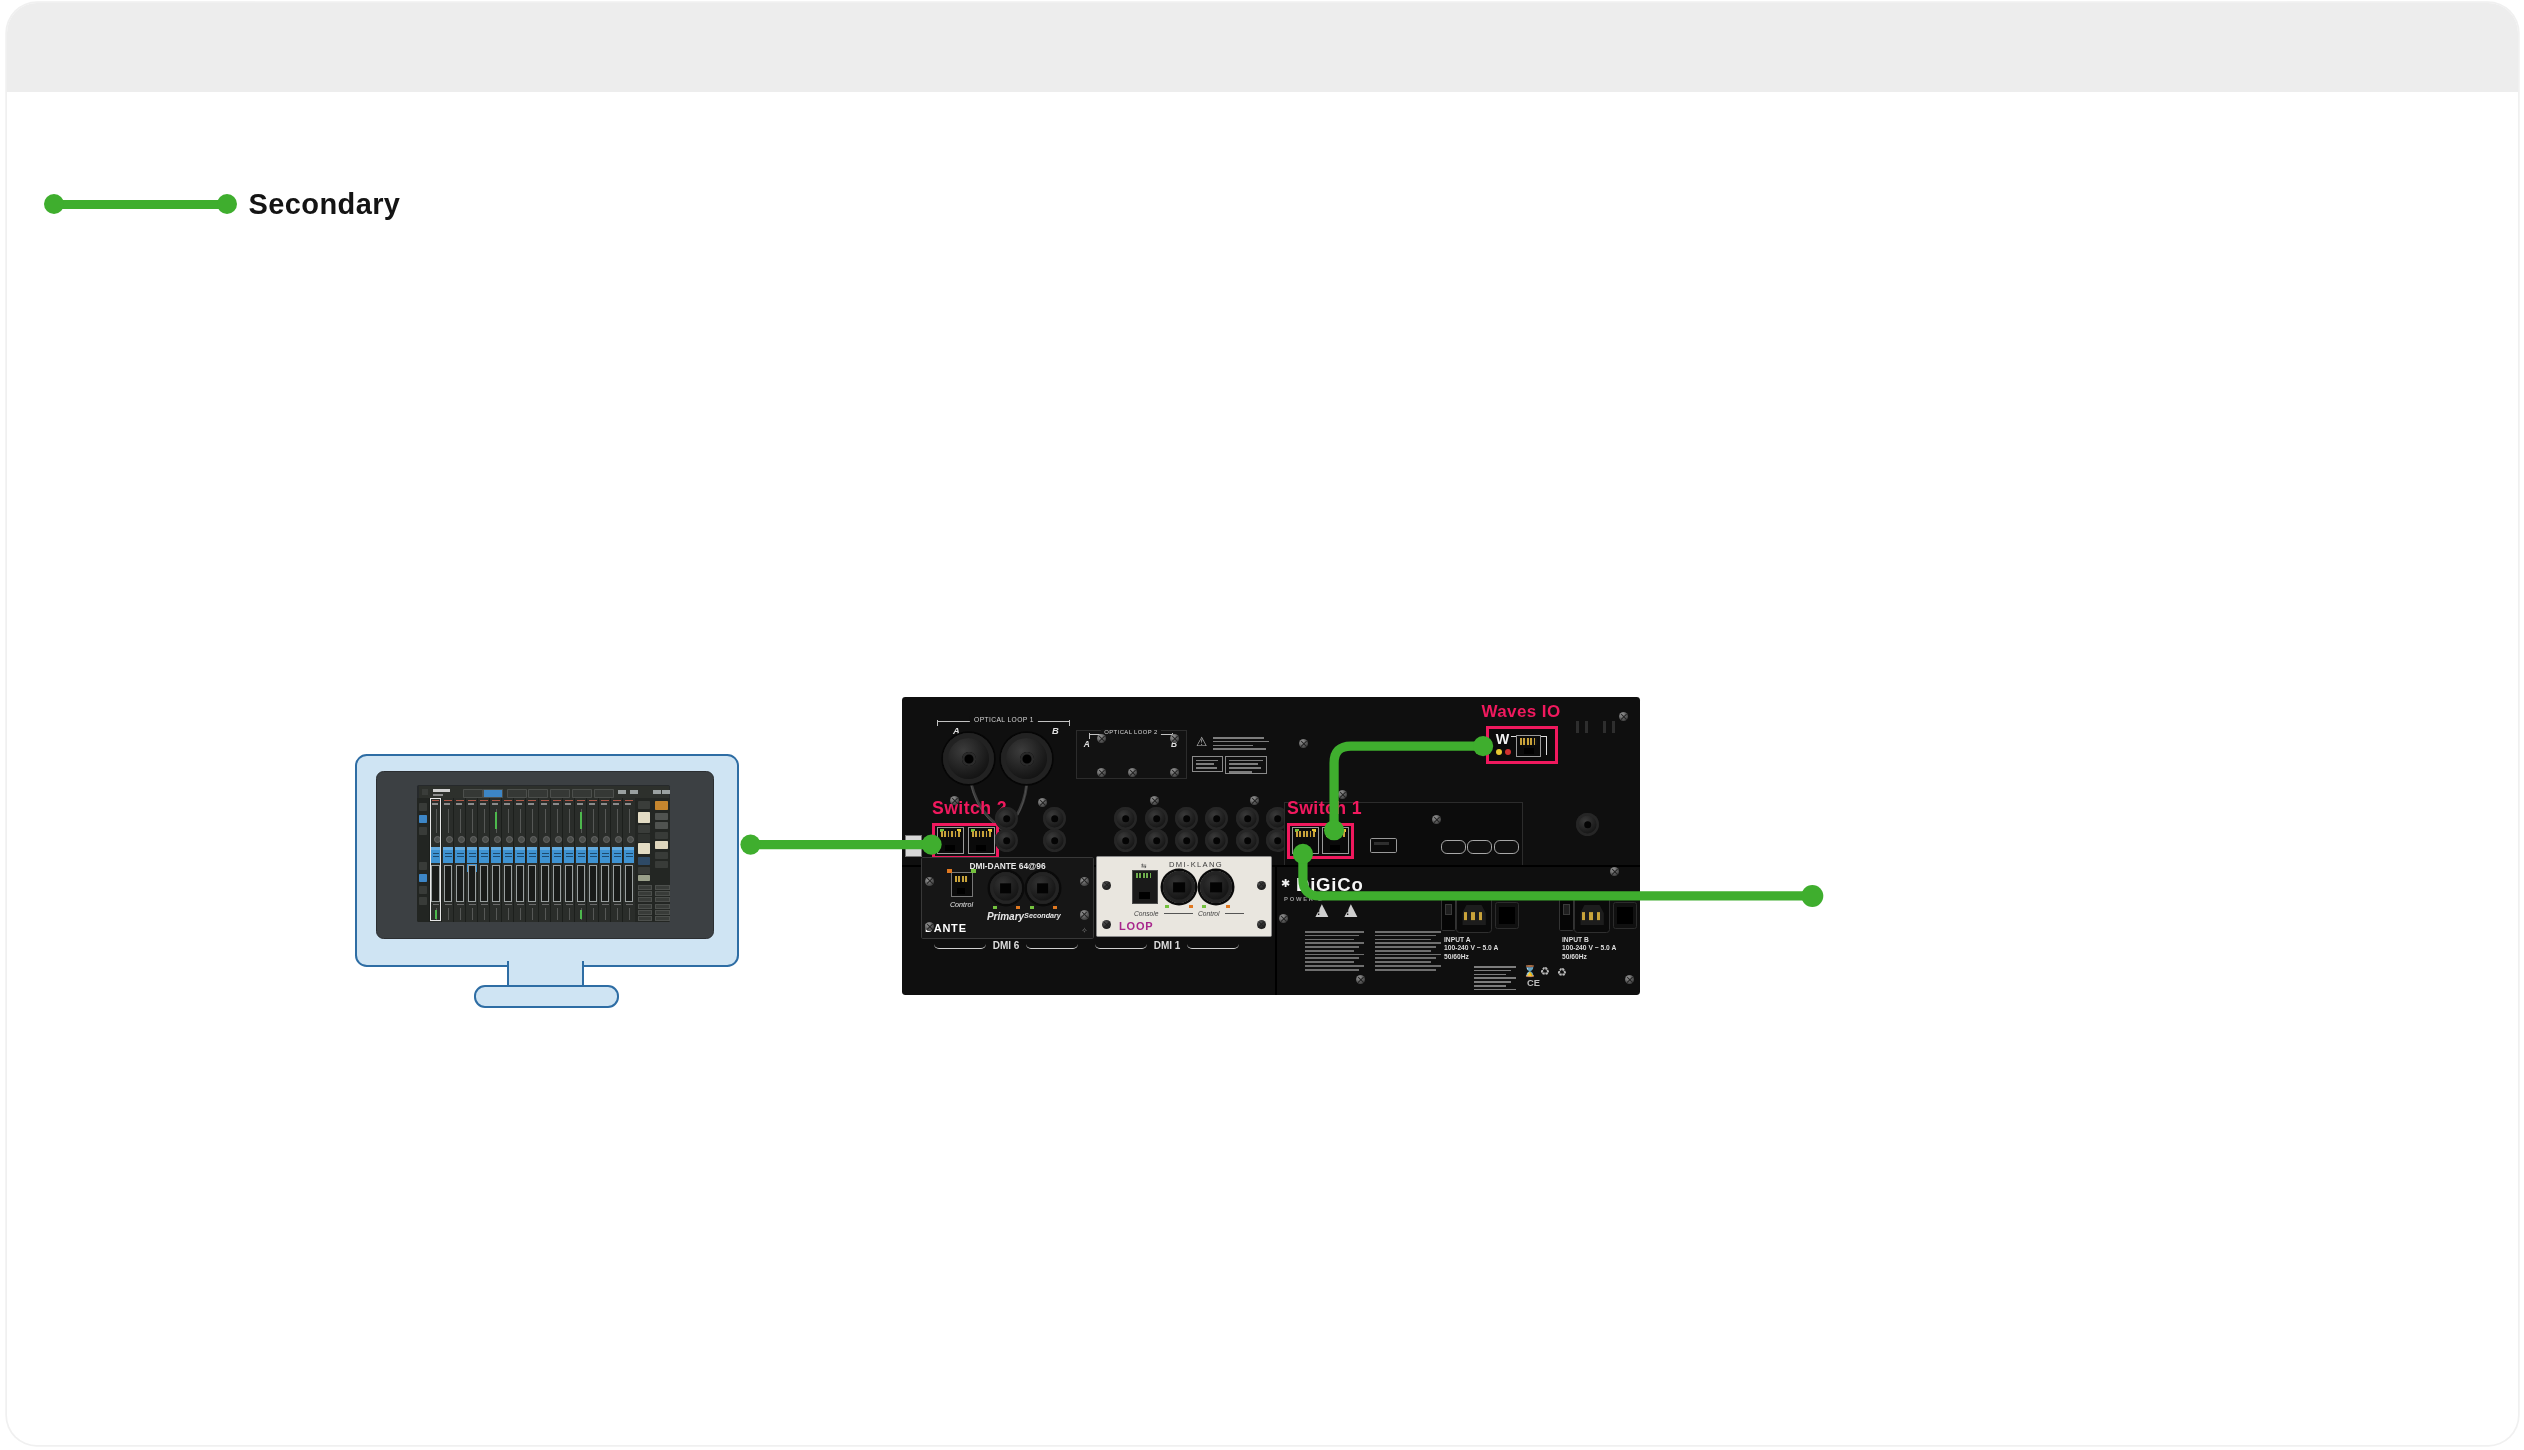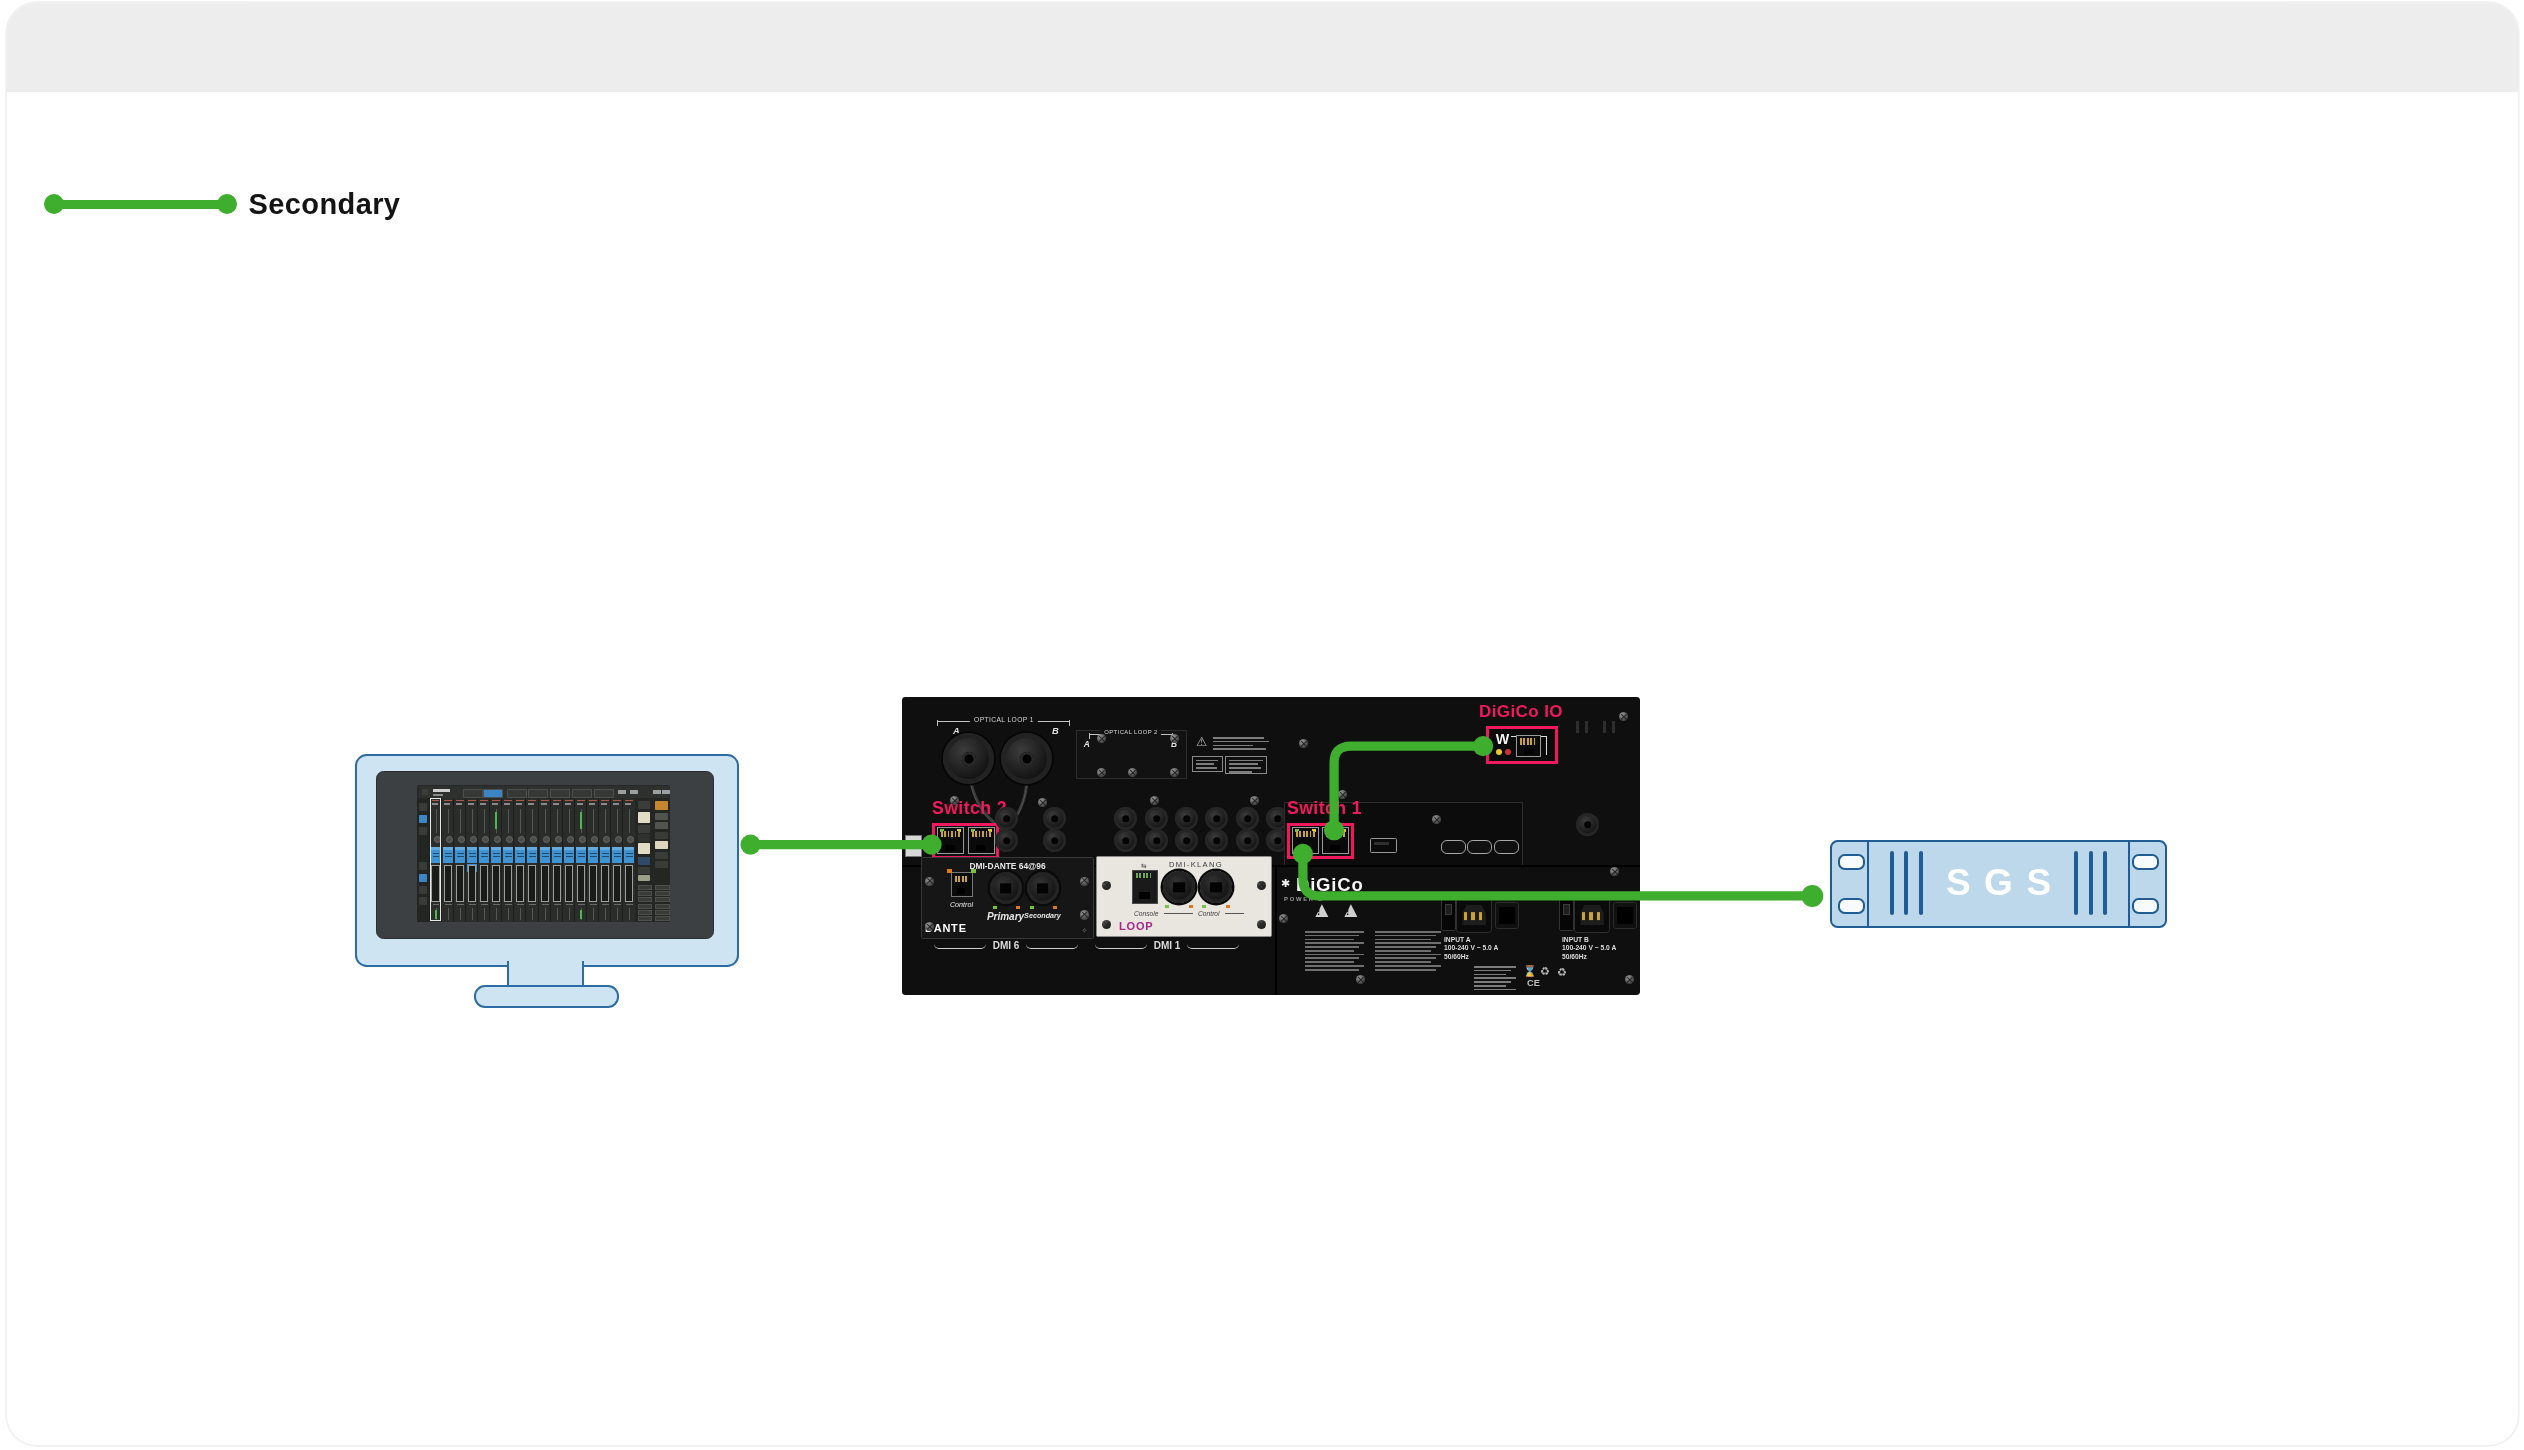--- a/index.html
+++ b/index.html
@@ -497,21 +497,21 @@
         <div class="pins"></div>
         <div class="hole"></div>
       </div>
     <div class="abs" style="left:468px;top:141px;width:25px;height:12.6px;border:1.7px solid #999;border-radius:1.7px;background:#0a0a0a;">
       <div class="abs" style="left:3.4px;top:3.4px;width:15px;height:2.5px;background:#2e2e2e;"></div>
     </div>
     <div class="abs" style="left:539px;top:143px;width:23px;height:11.8px;border:1.7px solid #a8a8a8;border-radius:5.9px;background:#101010;"></div>
     <div class="abs" style="left:565px;top:143px;width:23px;height:11.8px;border:1.7px solid #a8a8a8;border-radius:5.9px;background:#101010;"></div>
     <div class="abs" style="left:592px;top:143px;width:23px;height:11.8px;border:1.7px solid #a8a8a8;border-radius:5.9px;background:#101010;"></div>
 
-    <div class="pinklabel" style="left:619px;top:5px;transform:translateX(-50%);font-size:17px;white-space:nowrap;">DiGiCo IO</div>
+    <div class="pinklabel" style="left:619px;top:5px;transform:translateX(-50%);font-size:17px;white-space:nowrap;">Waves IO</div>
     <div class="pinkbox" style="left:584px;top:29px;width:66px;height:32px;background:#0b0b0b;">
       <div class="abs" style="left:6.7px;top:1.7px;font-size:14.3px;font-weight:800;color:#f2f2f2;">W</div>
       <div class="abs" style="left:22px;top:6.7px;width:35px;height:18.5px;border-top:1.3px solid #ddd;border-right:1.3px solid #ddd;"></div>
       <div class="abs" style="left:6.7px;top:20px;width:5.9px;height:5.9px;border-radius:50%;background:#e8c832;"></div>
       <div class="abs" style="left:16px;top:20px;width:5.9px;height:5.9px;border-radius:50%;background:#d03030;"></div>
       <div class="rj45" style="left:27px;top:5.9px;width:25px;height:22px;">
           <div class="pins"></div>
           <div class="hole" style="bottom:1.7px;"></div>
         </div>
     </div>
@@ -674,35 +674,20 @@
       <div class="screw" style="left:195px;top:37px;"></div>
       <div class="screw" style="left:268px;top:37px;"></div>
       <div class="screw" style="left:195px;top:71px;"></div>
       <div class="screw" style="left:226px;top:71px;"></div>
       <div class="screw" style="left:268px;top:71px;"></div>
       <div class="screw" style="left:454px;top:278px;"></div>
       <div class="screw" style="left:723px;top:278px;"></div>
       <div class="screw" style="left:377px;top:217px;"></div>
     </div>
 
-  <div id="sgs">
-    <div class="sgs-div" style="left:35px;"></div>
-    <div class="sgs-div" style="right:35px;"></div>
-    <div class="sgs-hole" style="left:5.9px;top:11.8px;"></div>
-    <div class="sgs-hole" style="left:5.9px;bottom:11.8px;"></div>
-    <div class="sgs-hole" style="right:5.9px;top:11.8px;"></div>
-    <div class="sgs-hole" style="right:5.9px;bottom:11.8px;"></div>
-    <div class="sgs-vent" style="left:58px;"></div>
-    <div class="sgs-vent" style="left:72px;"></div>
-    <div class="sgs-vent" style="left:87px;"></div>
-    <div class="sgs-vent" style="right:87px;"></div>
-    <div class="sgs-vent" style="right:72px;"></div>
-    <div class="sgs-vent" style="right:58px;"></div>
-    <div id="sgs-label">SGS</div>
-  </div>
 
   <svg id="wires" viewBox="0 0 2998 1722" width="2525" height="1450">
     <g stroke="#3fae2e" stroke-width="11" fill="none" stroke-linejoin="round">
       <path d="M891,1003 L1106,1003"></path>
       <path d="M1584,984 L1584,906 Q1584,886 1604,886 L1760,886"></path>
       <path d="M1547,1012 L1547,1044 Q1547,1064 1567,1064 L2151,1064"></path>
     </g>
     <g fill="#3fae2e">
       <circle cx="891" cy="1003" r="12"></circle>
       <circle cx="1106" cy="1003" r="12"></circle>

